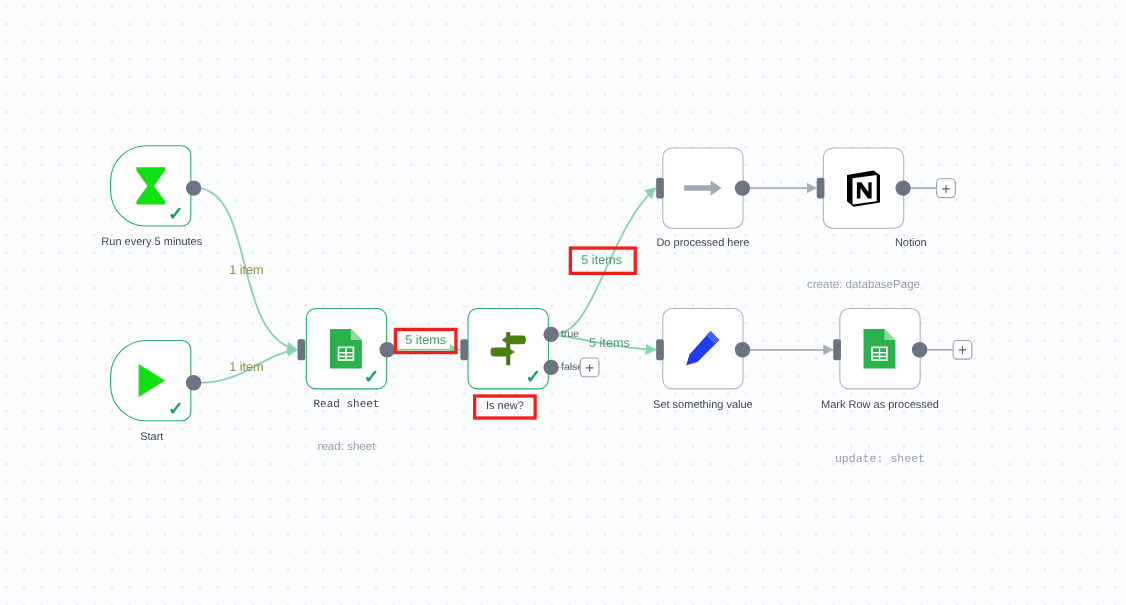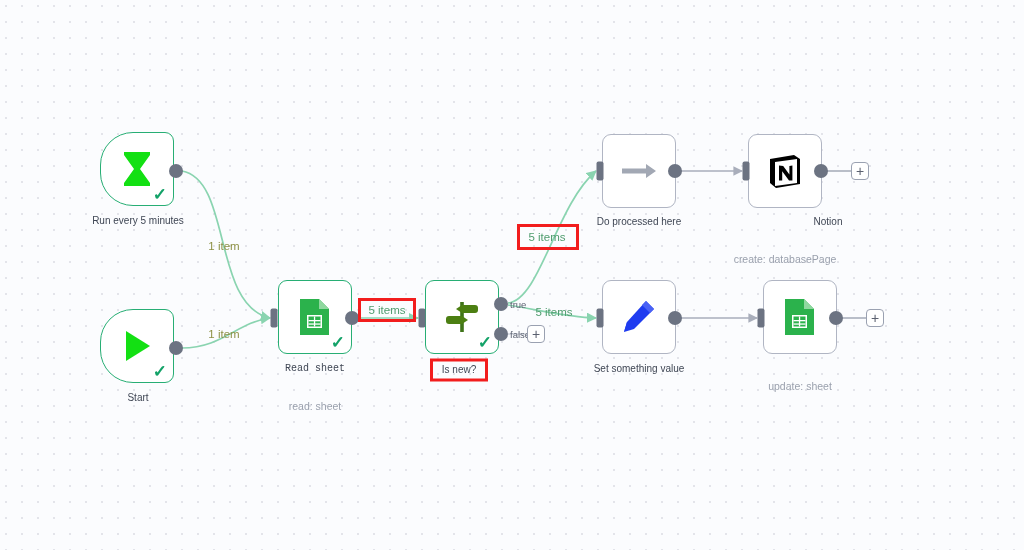--- a/index.html
+++ b/index.html
@@ -274,21 +274,22 @@
         <path d="M2,2 H21 L31,12 V38 H2 Z" fill="#2bb24c"></path>
         <path d="M21,2 L31,12 H21 Z" fill="#8fd89f"></path>
         <rect x="9" y="18" width="15" height="13" fill="#ffffff"></rect>
         <rect x="10.5" y="19.5" width="12" height="10" fill="#2bb24c"></rect>
         <rect x="10.5" y="23" width="12" height="1.3" fill="#ffffff"></rect>
         <rect x="10.5" y="26.4" width="12" height="1.3" fill="#ffffff"></rect>
         <rect x="15.9" y="19.5" width="1.3" height="10" fill="#ffffff"></rect>
       </svg>
     </span>
   </div>
-  <div class="node-sublabel" style="left:800px; top:356px;">update: sheet</div>
+  <div class="node-label" style="left:800px; top:361px;">Mark Row as processed</div>
+  <div class="node-sublabel" style="left:800px; top:388px;font-family:Liberation Mono, monospace;">update: sheet</div>
 
   <div class="port-out" style="left:176px; top:171px;"></div>
   <div class="port-out" style="left:176px; top:348px;"></div>
 
   <div class="port-in" style="left:274px; top:318px;"></div>
   <div class="port-out" style="left:352px; top:318px;"></div>
 
   <div class="port-in" style="left:422px; top:318px;"></div>
   <div class="port-out" style="left:501px; top:304px;"></div>
   <div class="port-out" style="left:501px; top:334px;"></div>

